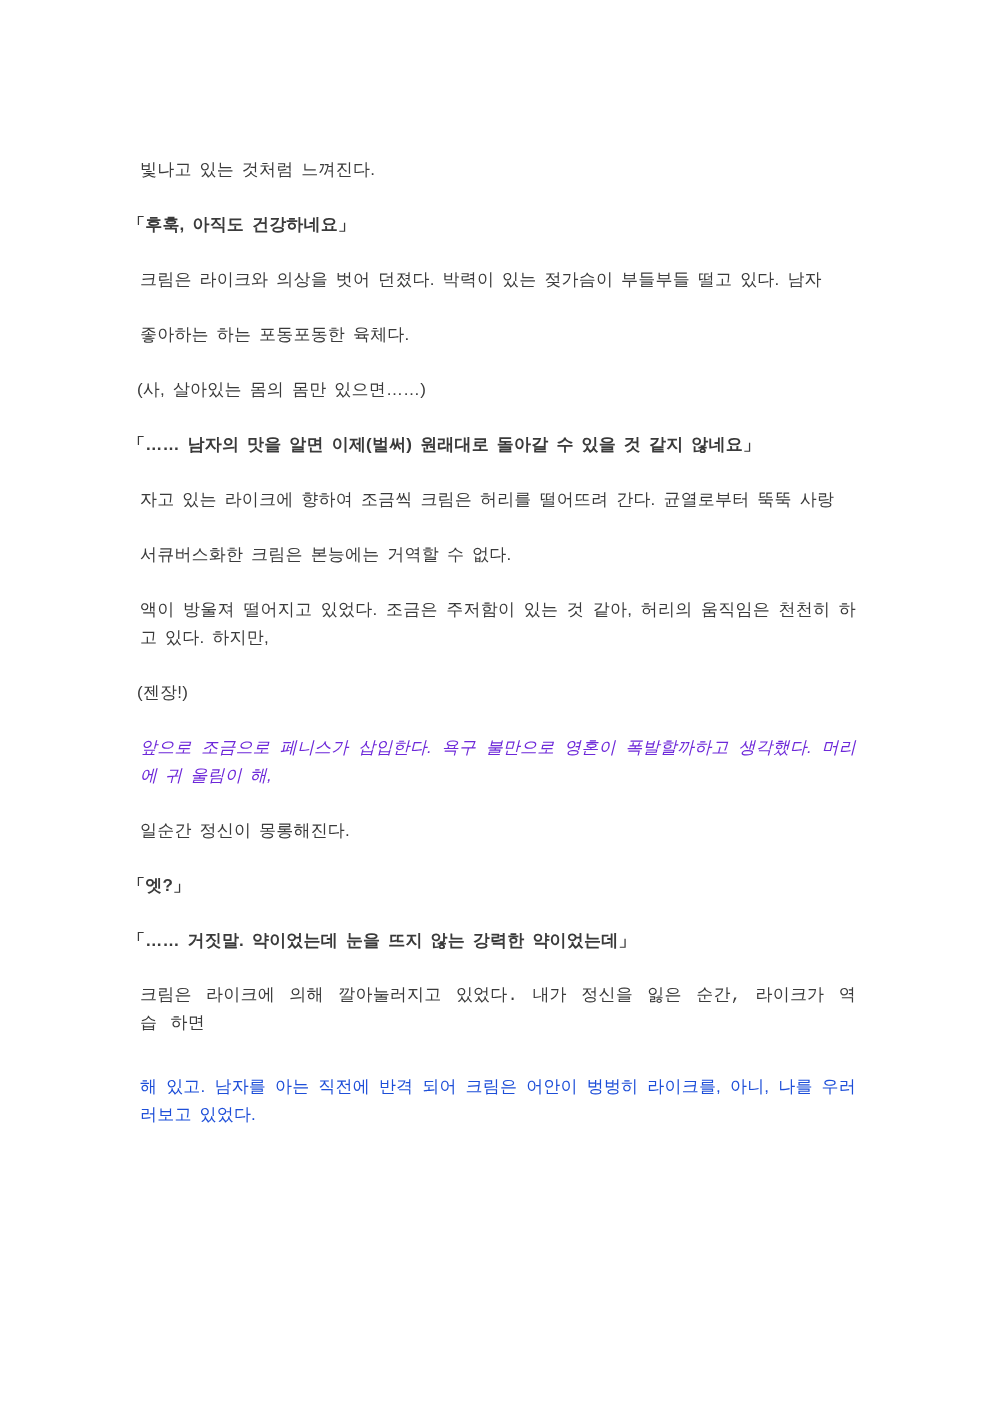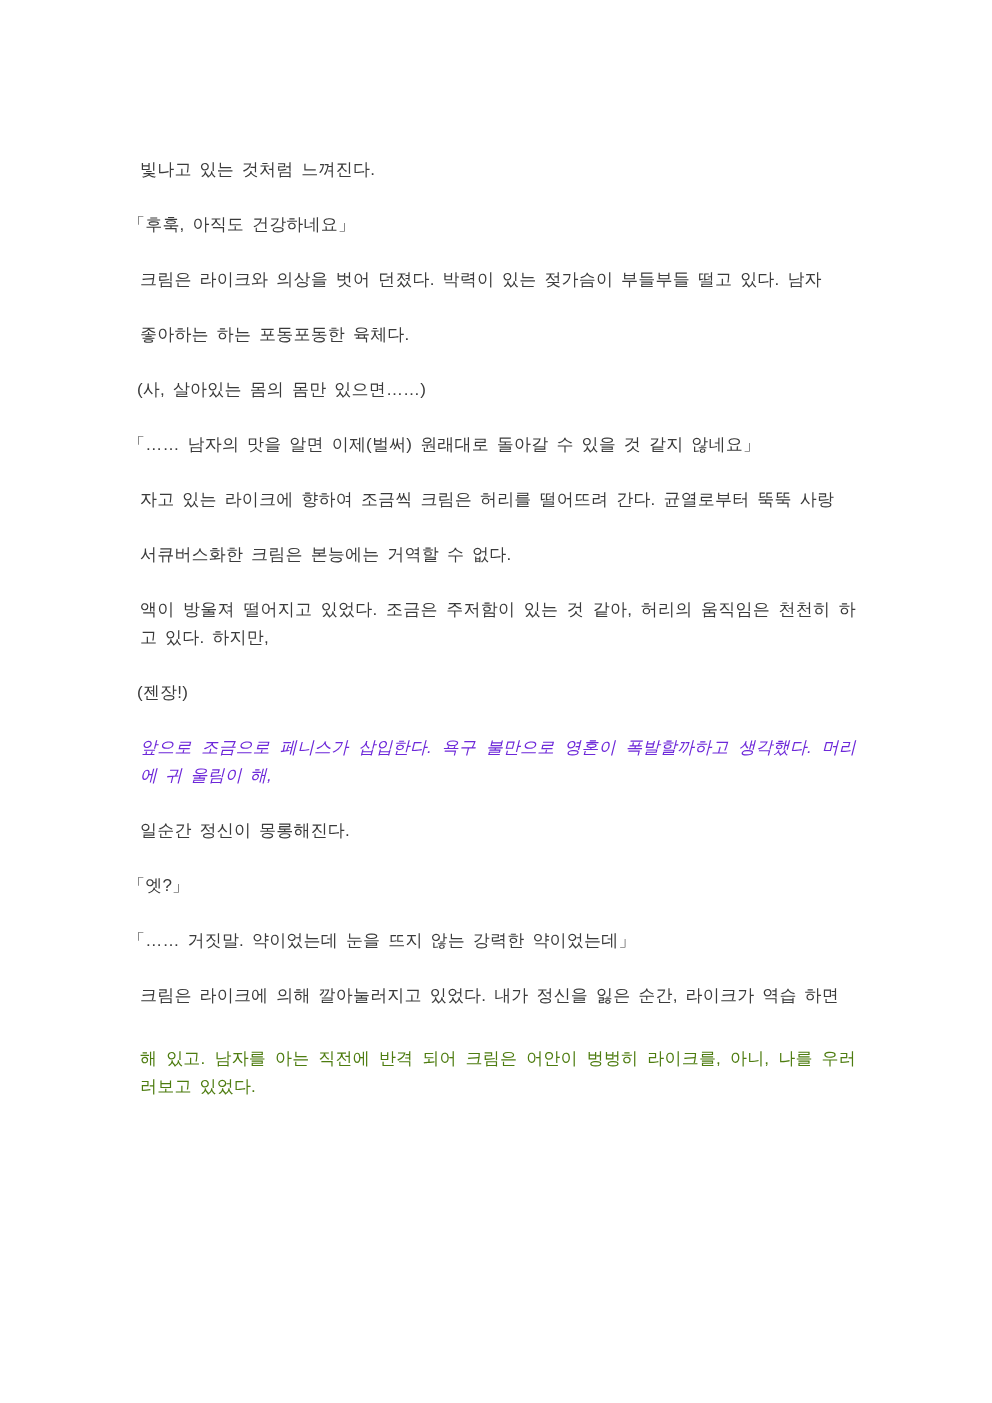--- a/index.html
+++ b/index.html
@@ -30,20 +30,21 @@
     line-height: 28px;
     color: #3a3a3a;
     text-align: justify;
     word-spacing: 3px;
     letter-spacing: 0.2px;
     word-break: normal;
   }
   
   p.para.quote {
     margin-left: -12px;
+    font-weight: bold;
   }
   
   p.para.thought {
     margin-left: -3px;
   }
 </style>
 </head>
 <body style="background: rgb(255, 255, 255);">
 
 <div class="page">
@@ -55,16 +56,16 @@
       <p class="para thought" style="color: rgb(58, 58, 58);">(사, 살아있는 몸의 몸만 있으면……)</p>
       <p class="para quote" style="color: rgb(58, 58, 58);">「…… 남자의 맛을 알면 이제(벌써) 원래대로 돌아갈 수 있을 것 같지 않네요」</p>
       <p class="para normal" style="color: rgb(58, 58, 58);">자고 있는 라이크에 향하여 조금씩 크림은 허리를 떨어뜨려 간다. 균열로부터 뚝뚝 사랑</p>
       <p class="para normal" style="color: rgb(58, 58, 58);">서큐버스화한 크림은 본능에는 거역할 수 없다.</p>
       <p class="para normal" style="color: rgb(58, 58, 58);">액이 방울져 떨어지고 있었다. 조금은 주저함이 있는 것 같아, 허리의 움직임은 천천히 하고 있다. 하지만,</p>
       <p class="para thought" style="color: rgb(58, 58, 58);">(젠장!)</p>
       <p class="para normal" style="color: #6d28d9; font-style: italic;">앞으로 조금으로 페니스가 삽입한다. 욕구 불만으로 영혼이 폭발할까하고 생각했다. 머리에 귀 울림이 해,</p>
       <p class="para normal" style="color: rgb(58, 58, 58);">일순간 정신이 몽롱해진다.</p>
       <p class="para quote" style="color: rgb(58, 58, 58);">「엣?」</p>
       <p class="para quote" style="color: rgb(58, 58, 58);">「…… 거짓말. 약이었는데 눈을 뜨지 않는 강력한 약이었는데」</p>
-      <p class="para normal" style="color: rgb(58, 58, 58);">크림은 라이크에 의해 깔아눌러지고 있었다. 내가 정신을 잃은 순간, 라이크가 역습 하면</p>
-      <p class="para normal" style="color: #4d7c0f; margin-top: 35px;">해 있고. 남자를 아는 직전에 반격 되어 크림은 어안이 벙벙히 라이크를, 아니, 나를 우러러보고 있었다.</p>
+      <p class="para normal" style="color: rgb(58, 58, 58); font-family: Liberation Mono, monospace;">크림은 라이크에 의해 깔아눌러지고 있었다. 내가 정신을 잃은 순간, 라이크가 역습 하면</p>
+      <p class="para normal" style="color: #1d4ed8; margin-top: 35px;">해 있고. 남자를 아는 직전에 반격 되어 크림은 어안이 벙벙히 라이크를, 아니, 나를 우러러보고 있었다.</p>
     </div>
 </div>
 
 </body></html>

